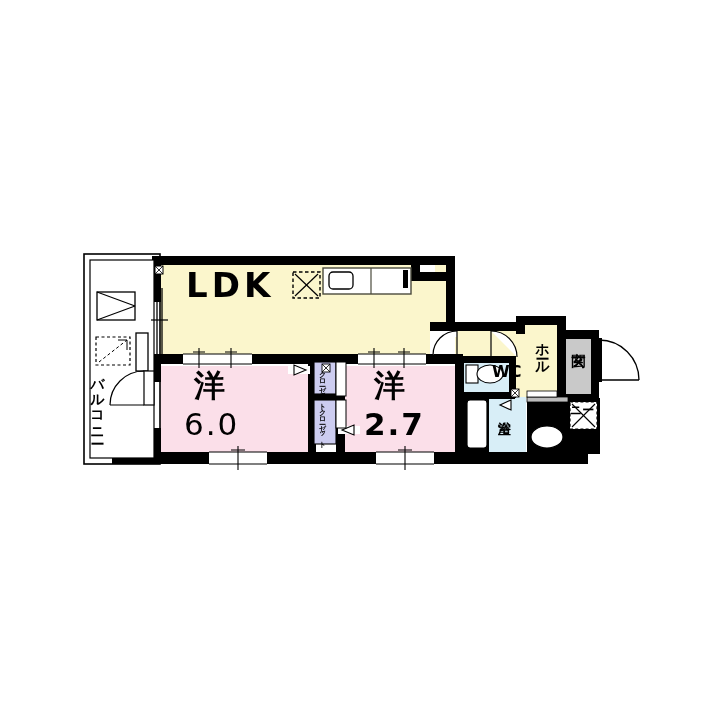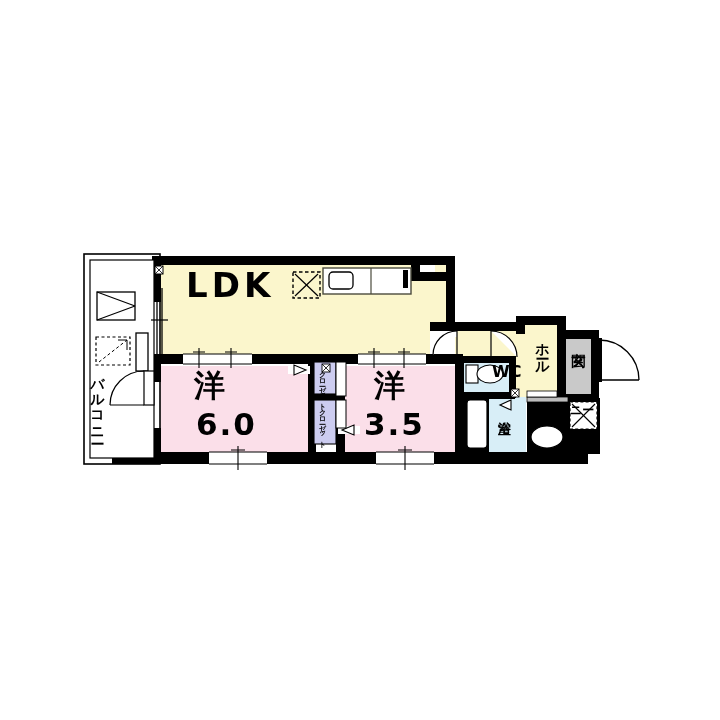--- a/index.html
+++ b/index.html
@@ -195,24 +195,24 @@
       <line x1="595" y1="404" x2="572" y2="427" stroke="#000" stroke-width="1.1"></line>
 
       <rect x="527" y="391" width="30" height="6" fill="#ffffff" stroke="#000" stroke-width="0.8"></rect>
 
     </g>
   </svg>
 
   <div class="lbl" style="left:186px;top:268px;font-size:34px;font-weight:bold;letter-spacing:4px;">LDK</div>
 
   <div class="lbl" style="left:194px;top:370px;font-size:31px;font-weight:bold;">洋</div>
-  <div class="lbl" style="left:196px;top:409px;font-size:31px;font-weight:bold;letter-spacing:2px;">6.0</div>
+  <div class="lbl" style="left:184px;top:409px;font-size:31px;font-weight:normal;letter-spacing:2px;">6.0</div>
 
   <div class="lbl" style="left:374px;top:370px;font-size:31px;font-weight:bold;">洋</div>
-  <div class="lbl" style="left:364px;top:409px;font-size:31px;font-weight:bold;letter-spacing:2px;">3.5</div>
+  <div class="lbl" style="left:364px;top:409px;font-size:31px;font-weight:bold;letter-spacing:2px;">2.7</div>
 
   <div class="lbl vert" style="left:91px;top:368px;font-size:14px;font-weight:bold;letter-spacing:1px;">バルコニー</div>
 
   <div class="lbl vert" style="left:536px;top:334px;font-size:14px;font-weight:bold;letter-spacing:1px;">ホール</div>
 
   <div class="lbl vert" style="left:572px;top:341px;font-size:14px;font-weight:bold;letter-spacing:2px;">玄関</div>
 
   <div class="lbl" style="left:492px;top:364px;font-size:16px;font-weight:bold;width:12px;line-height:1.05;">WC</div>
 
   <div class="lbl vert" style="left:498px;top:411px;font-size:13px;font-weight:bold;">浴室</div>

